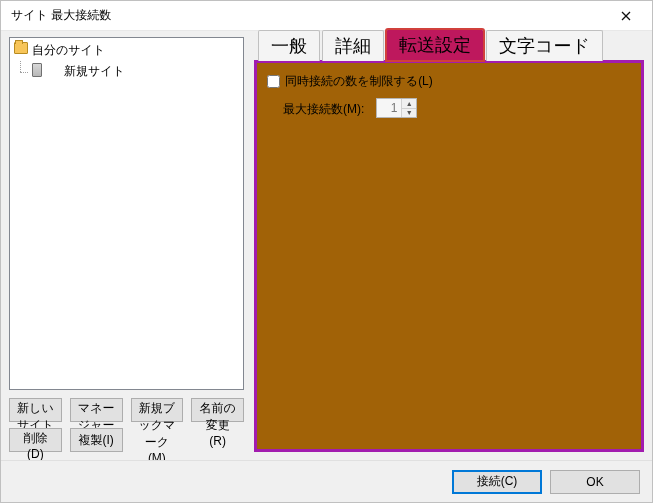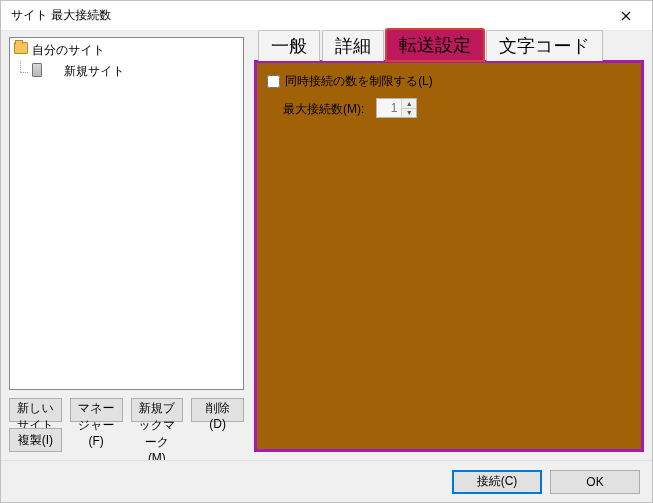--- a/index.html
+++ b/index.html
@@ -248,20 +248,21 @@
           </div>
           <div class="tree-row child">
             <span class="server-icon"></span>
             <span>新規サイト</span>
           </div>
         </div>
         <div class="btn-grid">
           <button class="std">新しいサイト(N)</button>
           <button class="std">マネージャー(F)</button>
           <button class="std">新規ブックマーク(M)</button>
+          <button class="std">名前の変更(R)</button>
           <button class="std">削除(D)</button>
           <button class="std">複製(I)</button>
         </div>
       </div>
 
       <div class="right">
         <div class="tabs">
           <div class="tab">一般</div>
           <div class="tab">詳細</div>
           <div class="tab active highlight">転送設定</div>

